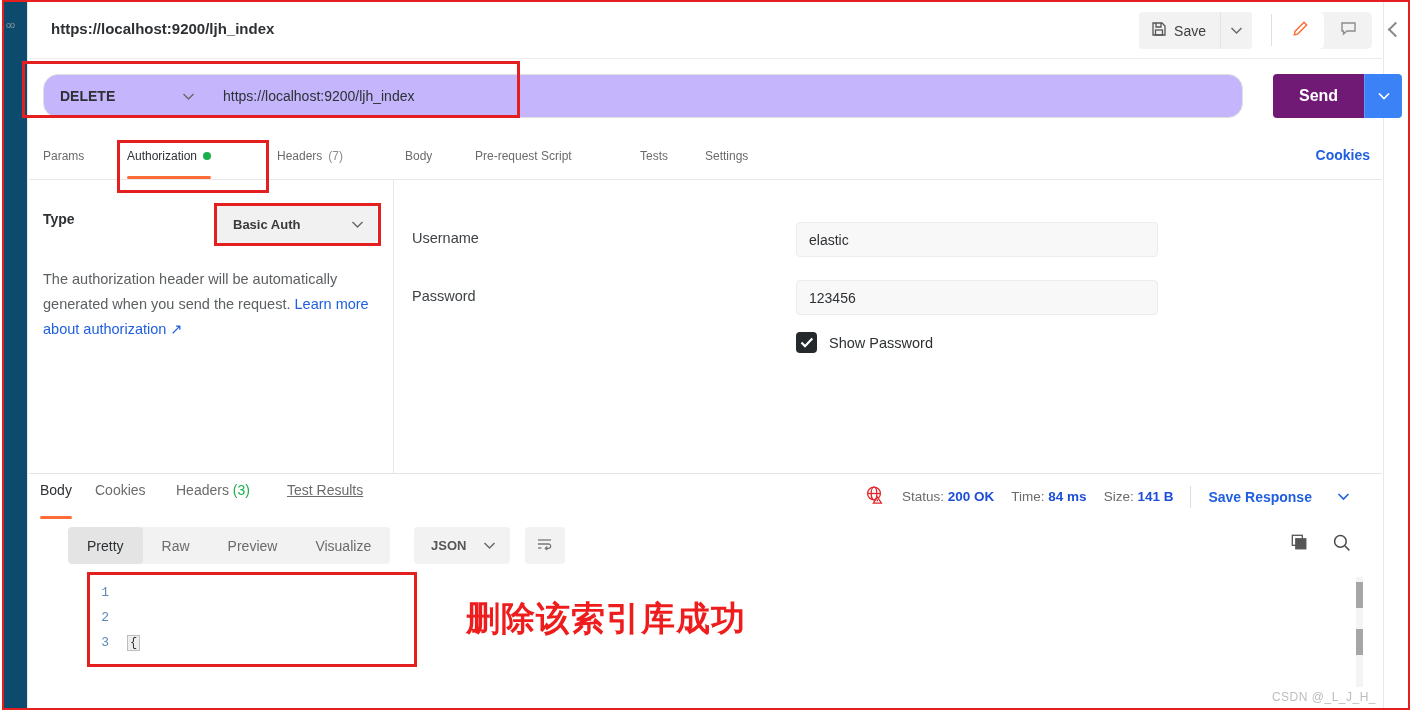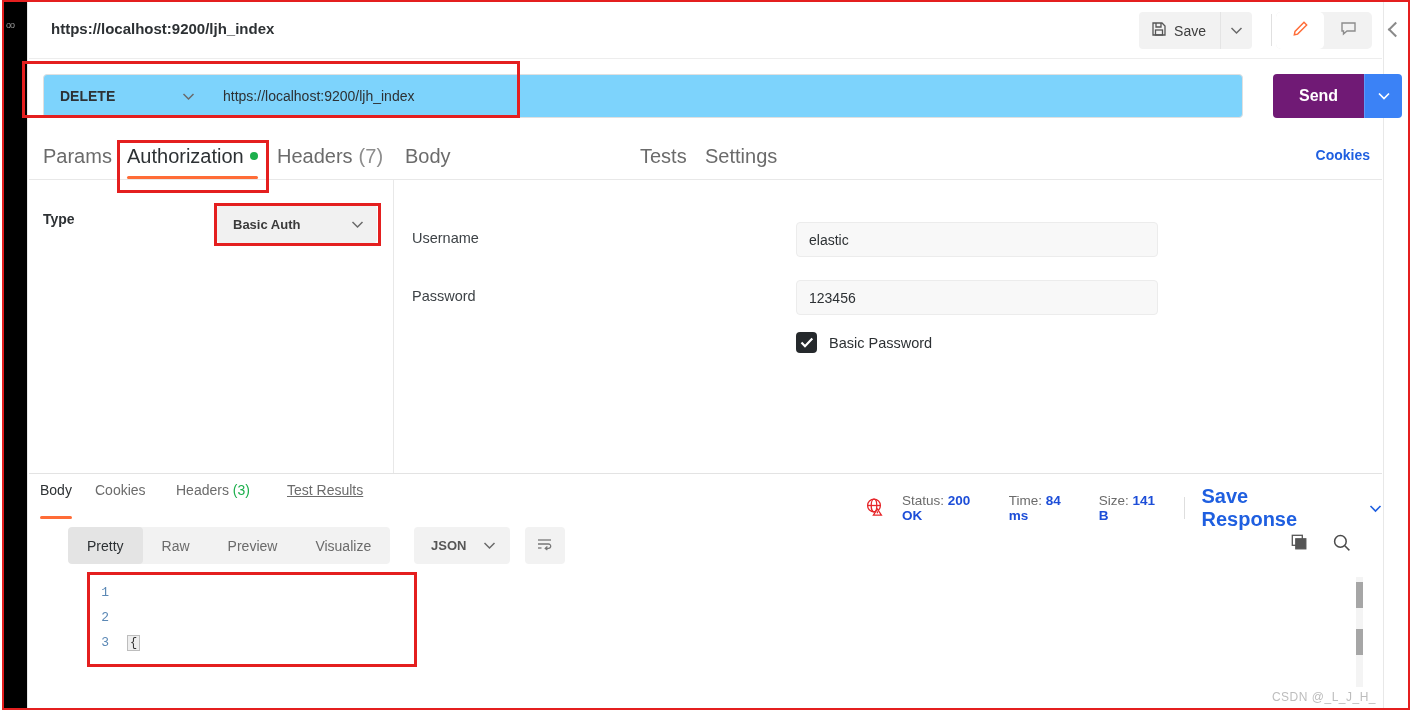--- a/index.html
+++ b/index.html
@@ -22,21 +22,21 @@
     width: 1408px; height: 710px;
     border: 2px solid #e41f1f;
     box-sizing: border-box;
     pointer-events: none;
     z-index: 60;
   }
   .left-rail {
     position: absolute;
     left: 4px; top: 2px;
     width: 24px; height: 706px;
-    background: #000000;
+    background: #0c4a6e;
     border-right: 1px solid #e6e6e6;
     box-sizing: border-box;
   }
   .rail-glyph {
     position: absolute;
     left: 2px; top: 18px;
     font-size: 9px;
     color: #9a9a9a;
     letter-spacing: -1px;
   }
@@ -138,22 +138,22 @@
     width: 1353px; height: 74px;
     background: #ffffff;
     box-sizing: border-box;
   }
   .method-url {
     position: absolute;
     left: 14px; top: 15px;
     width: 1200px; height: 44px;
     display: flex;
     border: 1px solid #e0e0e0;
-    border-radius: 4px;
-    background: #7dd3fc;
+    border-radius: 15px;
+    background: #c4b5fd;
     box-sizing: border-box;
   }
   .method-sel {
     width: 165px;
     display: flex;
     align-items: center;
     justify-content: space-between;
     padding: 0 14px 0 16px;
     font-size: 14px;
     font-weight: 600;
@@ -219,21 +219,21 @@
     border-bottom: 1px solid #e8e8e8;
     box-sizing: border-box;
   }
   .tab {
     position: absolute;
     top: 0;
     height: 46px;
     display: flex;
     align-items: center;
     gap: 6px;
-    font-size: 20px;
+    font-size: 12px;
     color: #6b6b6b;
     cursor: pointer;
     white-space: nowrap;
   }
   .tab.selected { color: #2d3134; }
   .tab .underline {
     position: absolute;
     left: 0; bottom: 0;
     height: 3px;
     width: 100%;
@@ -384,21 +384,21 @@
     align-items: center;
     gap: 17px;
     font-size: 13.5px;
   }
   .status-bar .lbl { color: #6b6b6b; }
   .status-bar .val { color: #1d4ed8; font-weight: 600; }
   .sb-div { width: 1px; height: 22px; background: #dedede; }
   .save-resp {
     color: #1f5fe0;
     font-weight: 700;
-    font-size: 20px;
+    font-size: 14px;
     cursor: pointer;
     display: flex;
     align-items: center;
     gap: 25px;
   }
   
   .fmt-bar {
     position: absolute;
     left: 0; top: 46px;
     width: 1353px; height: 52px;
@@ -620,58 +620,64 @@
         <span class="dot-green"></span>
         <span class="underline"></span>
       </div>
       <div class="tab" style="left:248px;">
         <span>Headers</span>
         <span class="count-gray">(7)</span>
       </div>
       <div class="tab" style="left:376px;">
         <span>Body</span>
       </div>
+      <div class="tab" style="left:446px;">
+        <span>Pre-request Script</span>
+      </div>
       <div class="tab" style="left:611px;">
         <span>Tests</span>
       </div>
       <div class="tab" style="left:676px;">
         <span>Settings</span>
       </div>
       <div class="cookies-link">Cookies</div>
     </div>
 
     <div class="auth-area">
       <div class="auth-left">
         <div class="type-label">Type</div>
         <div class="type-select">
           <span>Basic Auth</span>
           <span>
             <svg class="caret-svg" width="13" height="9" viewBox="0 0 13 9" fill="none" stroke="#6a6a6a" stroke-width="1.5">
               <path d="M1.5 2 L6.5 7 L11.5 2"></path>
             </svg>
           </span>
         </div>
+        <div class="auth-desc">
+          <span>The authorization header will be automatically generated when you send the request. </span><a href="#">Learn more about authorization</a><span style="color:#1f5fe0;"> ↗</span>
+        </div>
       </div>
 
       <div class="auth-right">
         <div class="field-row" style="top:42px;">
           <div class="field-label" style="top:8px;">Username</div>
           <input class="field-input" style="top: 0px;" value="elastic">
         </div>
         <div class="field-row" style="top:100px;">
           <div class="field-label" style="top:8px;">Password</div>
           <input class="field-input" style="top: 0px;" value="123456">
         </div>
         <div class="show-pw">
           <span class="cb">
             <svg width="14" height="11" viewBox="0 0 14 11" fill="none" stroke="#ffffff" stroke-width="2.2">
               <path d="M1.5 5.5 L5 9.2 L12.3 1.6"></path>
             </svg>
           </span>
-          <span>Basic Password</span>
+          <span>Show Password</span>
         </div>
       </div>
     </div>
 
     <div class="resp-sec">
 
       <div class="resp-tabs">
         <div class="rtab selected" style="left:11px;">
           <span>Body</span>
           <span class="underline"></span>
@@ -776,16 +782,17 @@
     <div class="scroll-track"></div>
     <div class="scroll-thumb-a"></div>
     <div class="scroll-thumb-b"></div>
   </div>
 
   <div class="ann ann-url"></div>
   <div class="ann ann-auth"></div>
   <div class="ann ann-type"></div>
   <div class="ann ann-json"></div>
 
+  <div class="cn-note">删除该索引库成功</div>
   <div class="watermark">CSDN @_L_J_H_</div>
 
   <div class="outer-frame"></div>
 </div>
 
 </body></html>

